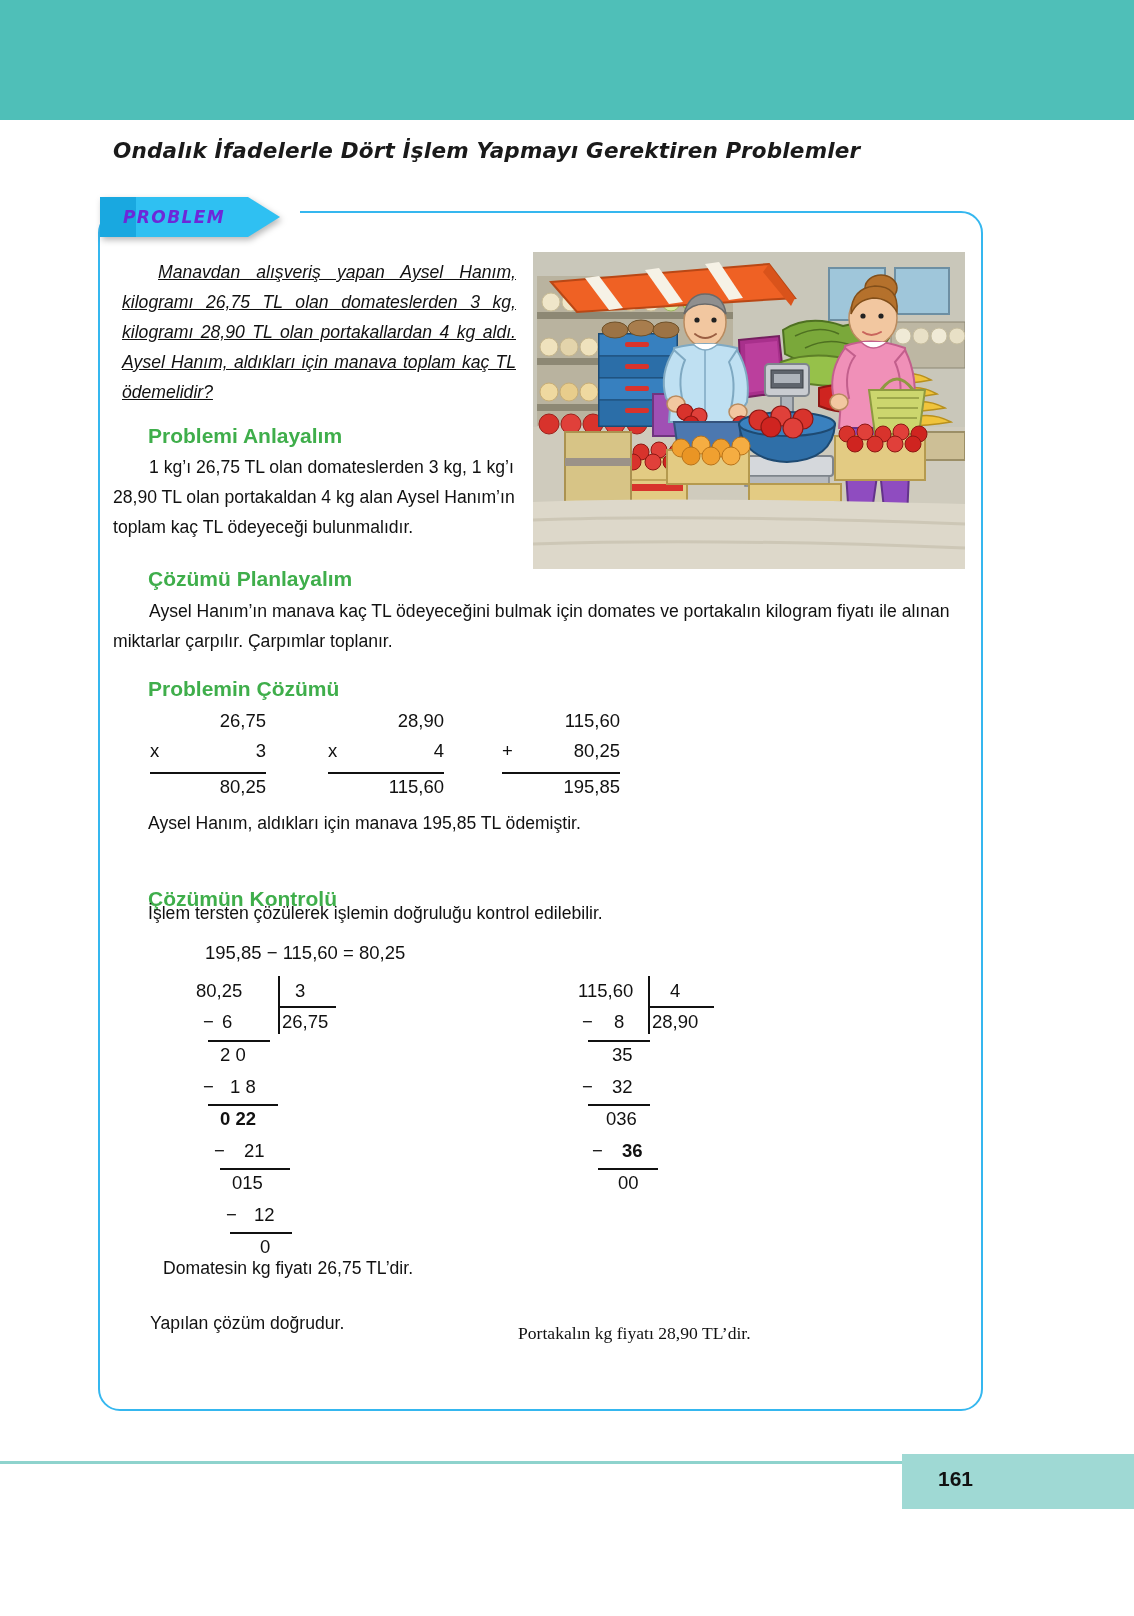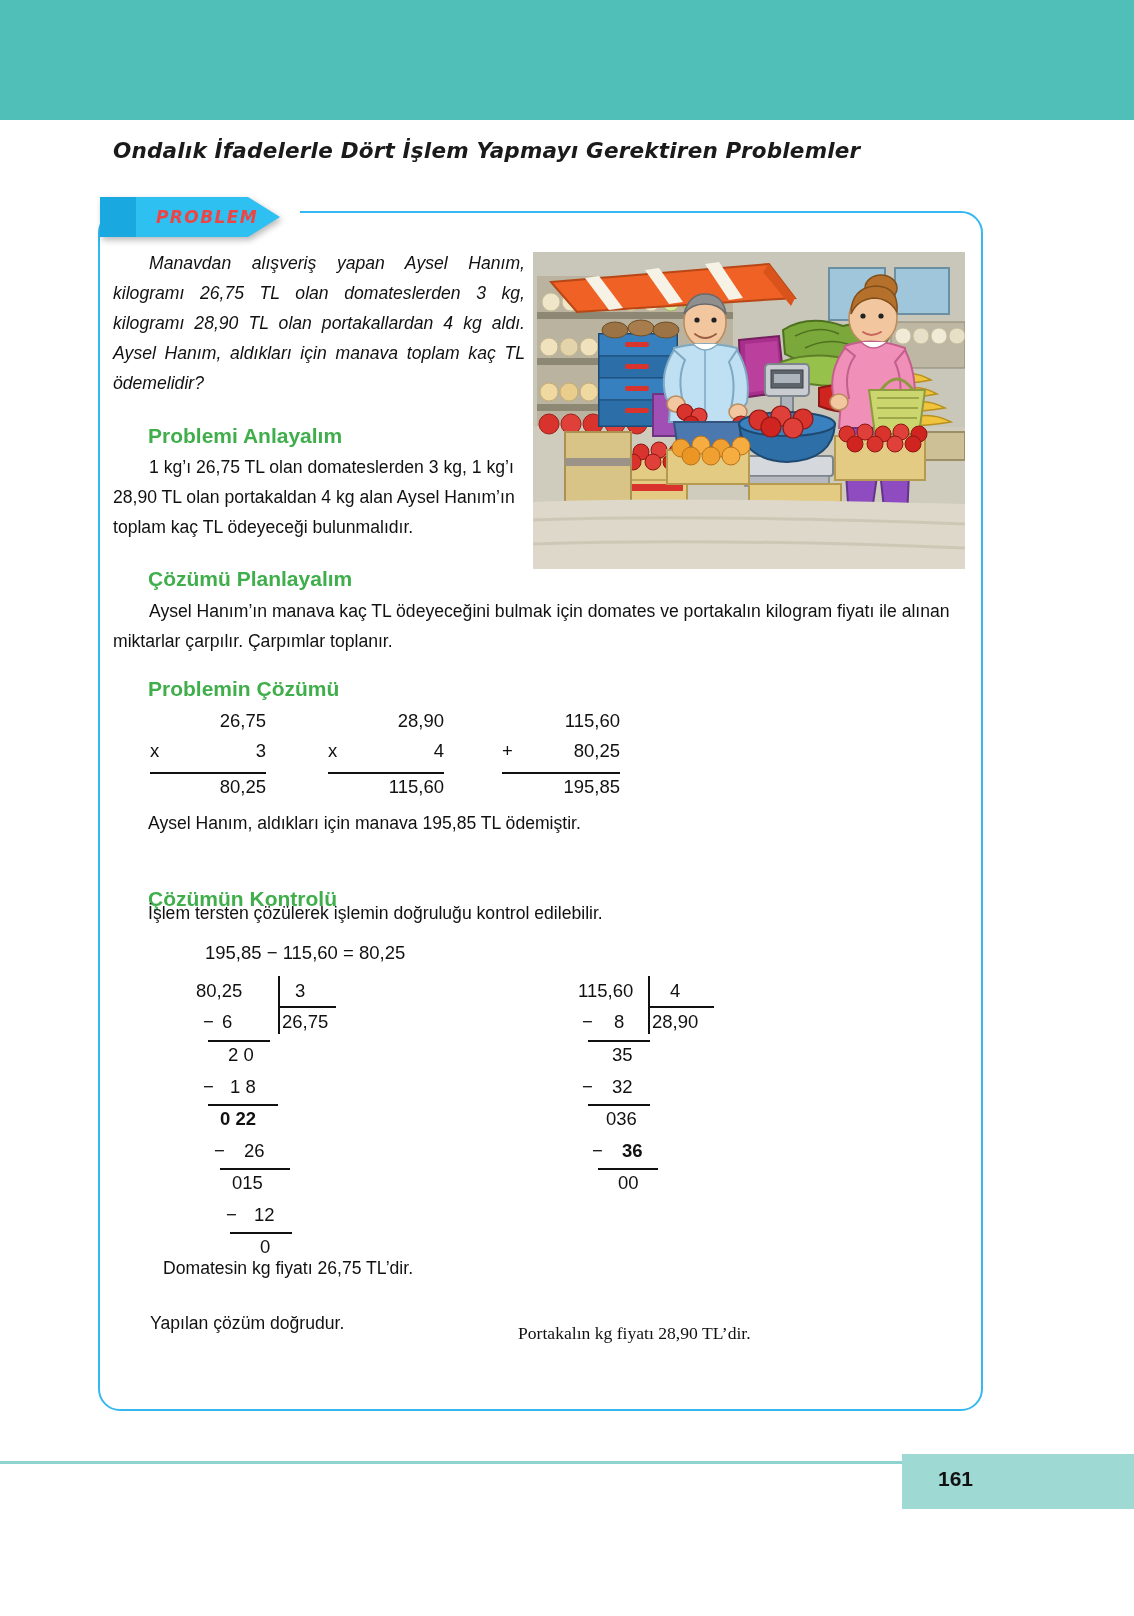--- a/index.html
+++ b/index.html
@@ -82,27 +82,26 @@
     width: 36px; height: 40px;
     background: #19a8e0;
   }
   .problem-tag .label {
     position: absolute;
     left: 0; top: 0;
     width: 148px; height: 40px;
     display: flex;
     align-items: center;
     justify-content: center;
-    color: #ef4444;
+    color: #6d28d9;
     font-family: "DejaVu Sans", sans-serif;
     font-style: italic;
     font-weight: bold;
     font-size: 17px;
     letter-spacing: 1.4px;
-    padding-left: 33px;
   }
 
   
   .abs { position: absolute; }
 
   .body-text {
     font-family: "Liberation Sans", sans-serif;
     font-size: 17.6px;
     color: #111;
     line-height: 30px;
@@ -119,24 +118,25 @@
     white-space: nowrap;
   }
 
   
   #problem-statement {
     left: 113px;
     top: 248px;
     width: 412px;
   }
   #problem-statement p {
-    margin: 0;
+    margin: 9px;
     text-indent: 36px;
     text-align: justify;
     text-justify: inter-word;
+    text-decoration: underline;
   }
 
   
   .illustration {
     position: absolute;
     left: 533px;
     top: 252px;
     width: 432px;
     height: 317px;
     overflow: hidden;
@@ -531,30 +531,30 @@
   <span class="dividend" style="left:0;  top:0;">80,25</span>
   <span class="vline" style="left:82px; top:-4px; height:58px;"></span>
   <span class="divisor" style="left:99px; top:0;">3</span>
   <span class="qline" style="left:84px; top:26px; width:56px;"></span>
   <span class="quotient" style="left:86px; top:31px;">26,75</span>
 
   <span class="minus" style="left:7px;  top:31px;">−</span>
   <span class="step" style="left:26px; top:31px;">6</span>
   <span class="sline" style="left:12px; top:60px; width:62px;"></span>
 
-  <span class="step" style="left:32px; top:64px;">2 0</span>
+  <span class="step" style="left:24px; top:64px;">2 0</span>
 
   <span class="minus" style="left:7px;  top:96px;">−</span>
   <span class="step" style="left:34px; top:96px;">1 8</span>
   <span class="sline" style="left:12px; top:124px; width:70px;"></span>
 
   <span class="step" style="left:24px; top:128px;font-weight:bold;">0 22</span>
 
   <span class="minus" style="left:18px; top:160px;">−</span>
-  <span class="step" style="left:48px; top:160px;">26</span>
+  <span class="step" style="left:48px; top:160px;">21</span>
   <span class="sline" style="left:24px; top:188px; width:70px;"></span>
 
   <span class="step" style="left:36px; top:192px;">015</span>
 
   <span class="minus" style="left:30px; top:224px;">−</span>
   <span class="step" style="left:58px; top:224px;">12</span>
   <span class="sline" style="left:34px; top:252px; width:62px;"></span>
 
   <span class="step" style="left:64px; top:256px;">0</span>
 </div>

